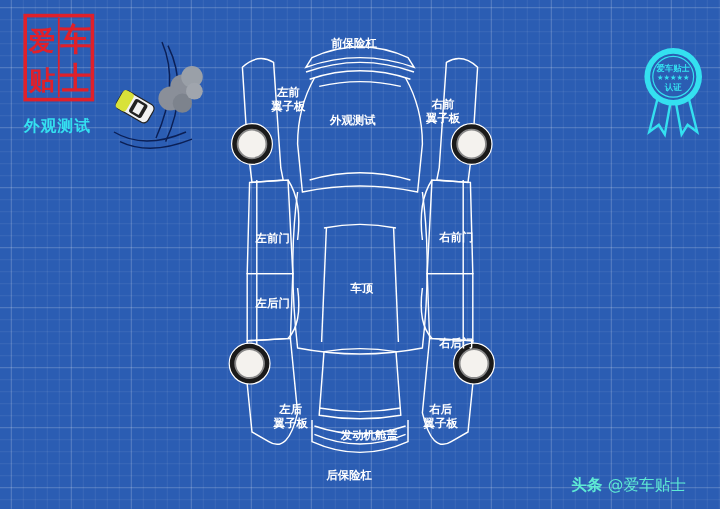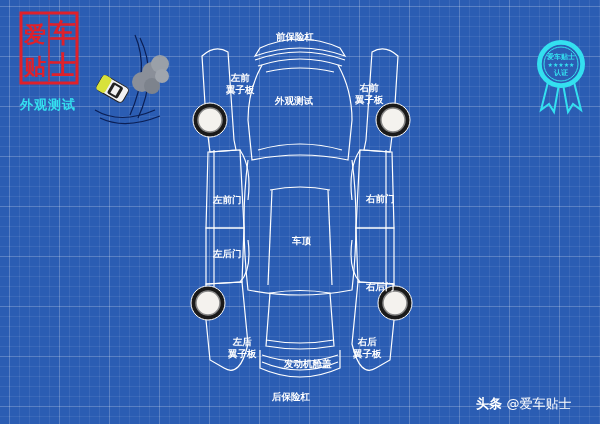--- a/index.html
+++ b/index.html
@@ -11,21 +11,21 @@
       linear-gradient(90deg, rgba(255,255,255,0.16) 1px, transparent 1px),
       linear-gradient(rgba(255,255,255,0.07) 1px, transparent 1px),
       linear-gradient(90deg, rgba(255,255,255,0.07) 1px, transparent 1px);
     background-size:50px 50px,50px 50px,10px 10px,10px 10px;
     background-position:-1px 6px,9px 0,-1px 6px,9px 0;}
   .abs{position:absolute;}
   .lbl{position:absolute;color:#ffffff;font-size:9.5px;font-weight:bold;text-align:center;line-height:12px;white-space:nowrap;}
   .seal{left:20px;top:12px;width:58px;height:72px;}
   .title{left:20px;top:96px;color:#34e0f0;font-size:13px;font-weight:bold;letter-spacing:1px;text-align:center;}
   .badge{left:535px;top:6px;width:52px;height:76px;margin-top:32px;}
-  .footer{left:476px;top:395px;color:#ffffff;font-size:13px;font-weight:bold;}
+  .footer{left:476px;top:395px;color:#5eead4;font-size:13px;font-weight:bold;}
   .footer .at{font-weight:normal;}
   svg{overflow:visible;}
 </style>
 </head>
 <body>
 
 <div class="abs seal">
   <svg width="58" height="72" viewBox="0 0 58 72">
     <rect x="1" y="1" width="56" height="70" fill="none" stroke="#e0202a" stroke-width="3"></rect>
     <line x1="29" y1="3" x2="29" y2="69" stroke="#e0202a" stroke-width="1.5"></line>

